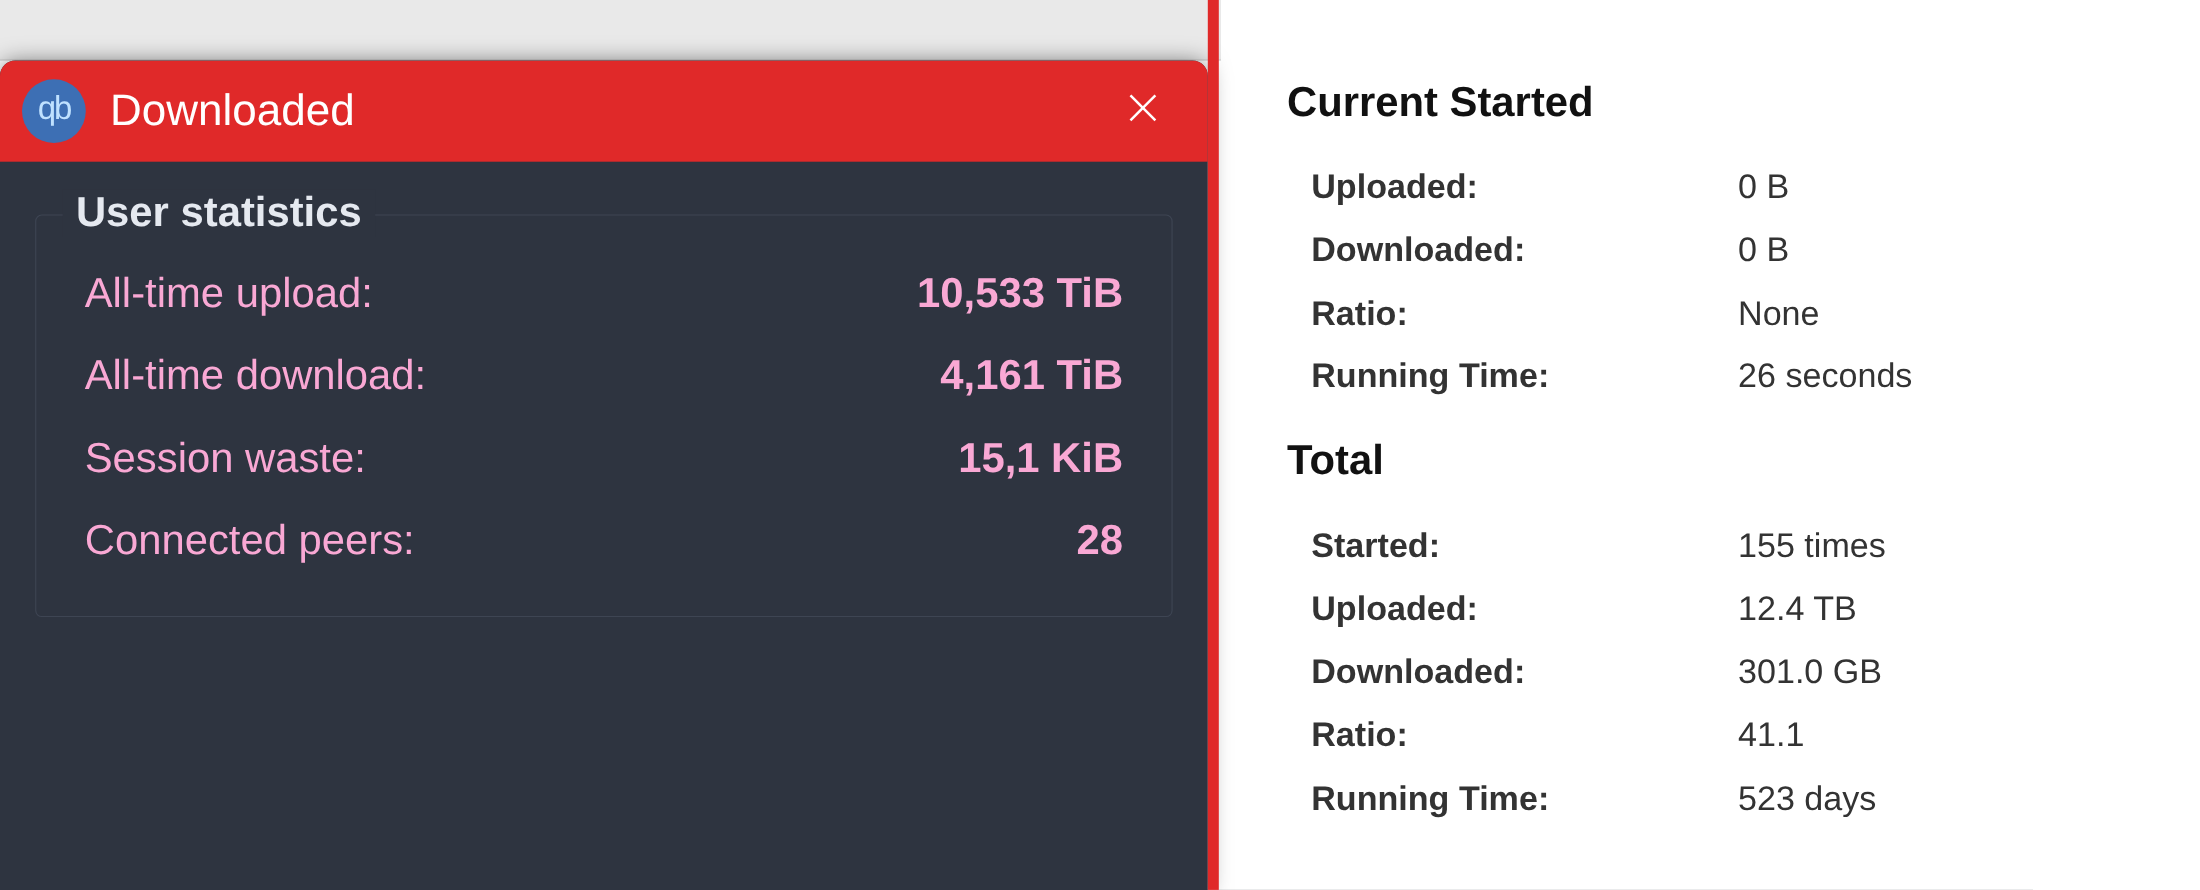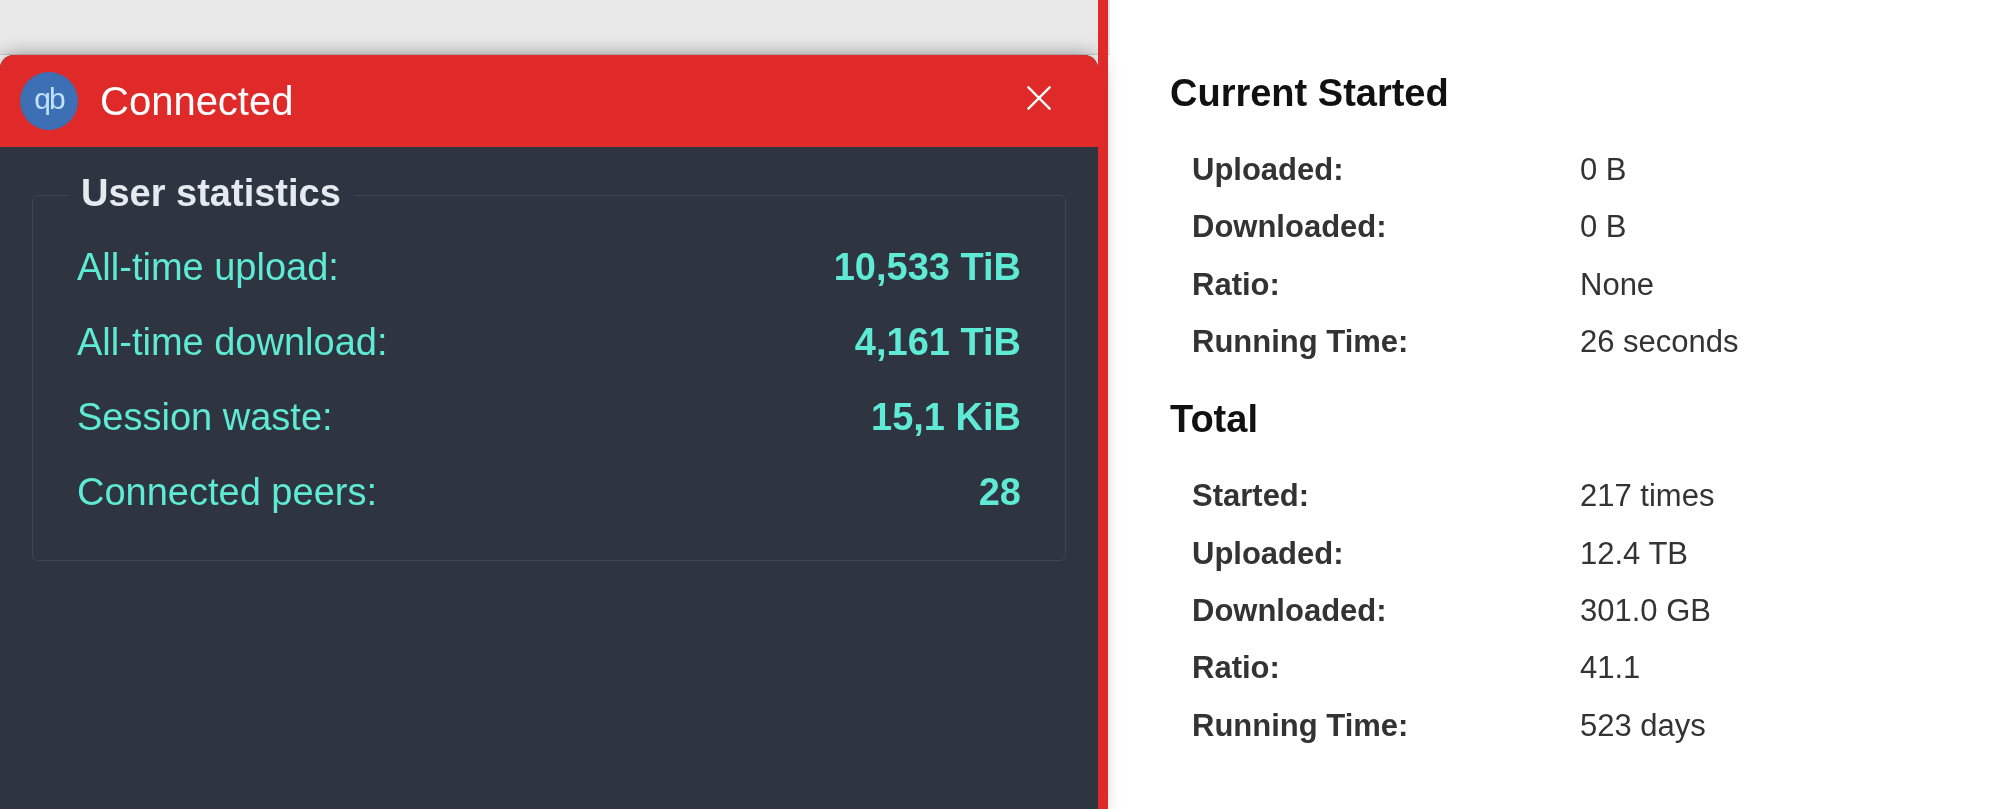--- a/index.html
+++ b/index.html
@@ -74,34 +74,34 @@
   }
   .qb-group {
     border: 1px solid #3e4553;
     border-radius: 6px;
     padding: 34px 40px 30px 40px;
     position: relative;
   }
   .qb-group-title {
     position: absolute;
     top: -24px;
-    left: 36px;
+    left: 24px;
     background: #2e3440;
     padding: 0 12px;
     font-size: 38px;
     font-weight: 600;
     color: #e5e9f0;
   }
   .qb-row {
     display: flex;
     justify-content: space-between;
     align-items: baseline;
     font-size: 38px;
     font-weight: 300;
-    color: #5eead4;
+    color: #f9a8d4;
     padding: 16px 4px;
   }
   .qb-row .val { font-weight: 700; }
 
   
   .red-stripe {
     position: absolute;
     left: 1098px; top: 0;
     width: 10px; height: 809px;
     background: #e02929;
@@ -134,21 +134,21 @@
 </head>
 <body>
 
 <div class="backdrop"></div>
 
 <div class="qb-dialog">
   <div class="qb-titlebar">
     <div class="qb-icon">
       <span>qb</span>
     </div>
-    <div class="qb-title">Connected</div>
+    <div class="qb-title">Downloaded</div>
     <div class="qb-close">
       <svg width="34" height="34" viewBox="0 0 24 24" fill="none" stroke="#ffffff" stroke-width="1.6">
         <line x1="4" y1="4" x2="20" y2="20"></line>
           <line x1="20" y1="4" x2="4" y2="20"></line>
       </svg>
     </div>
   </div>
   <div class="qb-body">
     <div class="qb-group">
       <div class="qb-group-title">User statistics</div>
@@ -192,21 +192,21 @@
   </div>
   <div class="dl-row">
     <span class="lbl">Running Time:</span>
     <span class="val">26 seconds</span>
   </div>
 
   <div class="dl-heading dl-section2">Total</div>
 
   <div class="dl-row">
     <span class="lbl">Started:</span>
-    <span class="val">217 times</span>
+    <span class="val">155 times</span>
   </div>
   <div class="dl-row">
     <span class="lbl">Uploaded:</span>
     <span class="val">12.4 TB</span>
   </div>
   <div class="dl-row">
     <span class="lbl">Downloaded:</span>
     <span class="val">301.0 GB</span>
   </div>
   <div class="dl-row">

